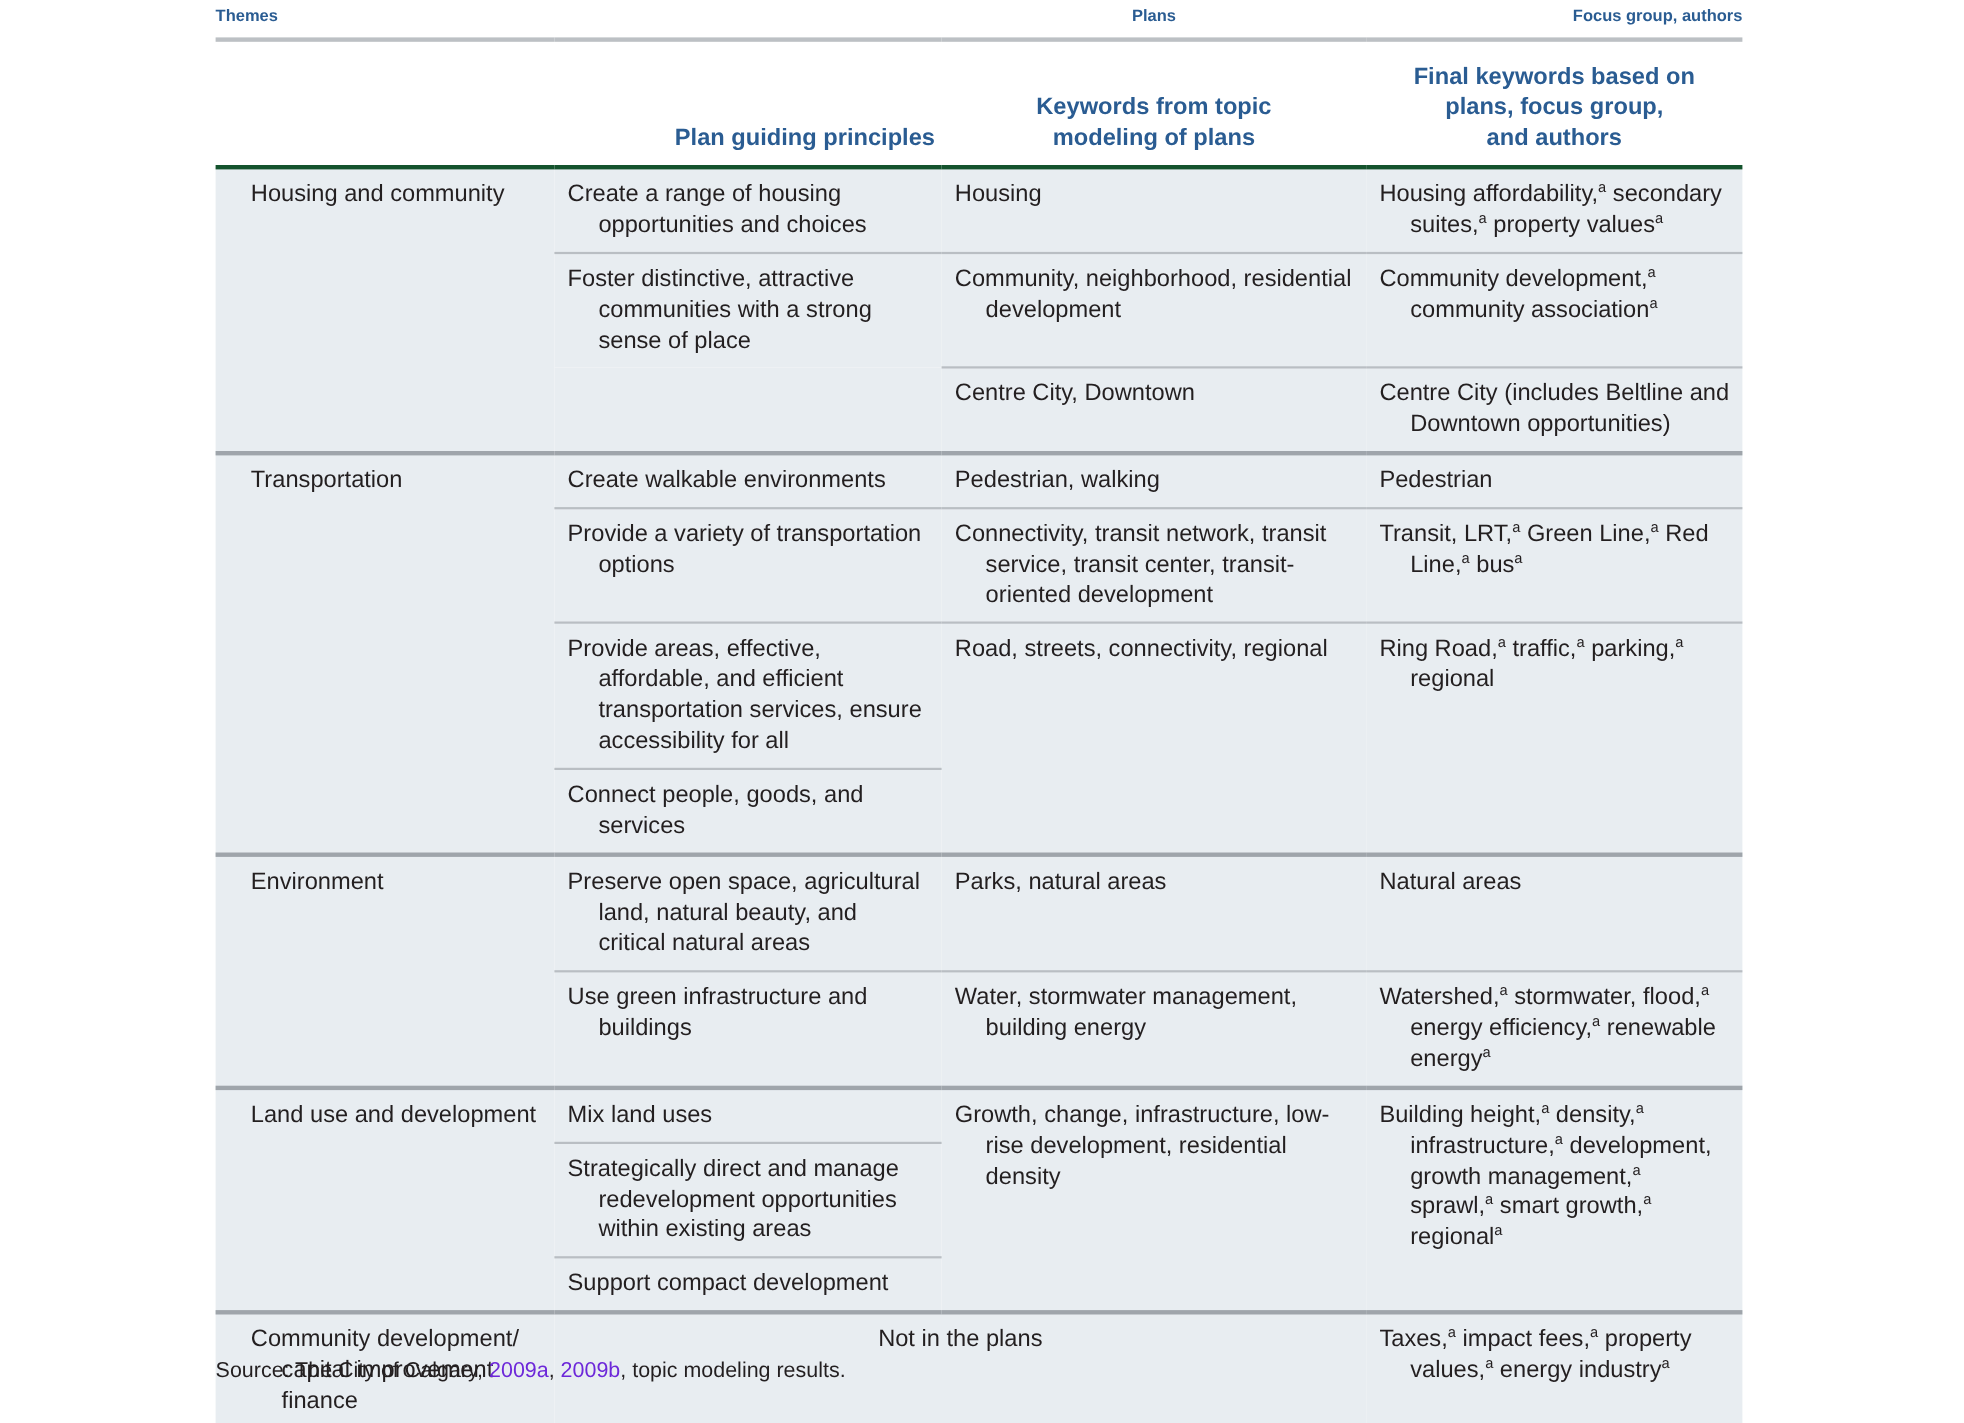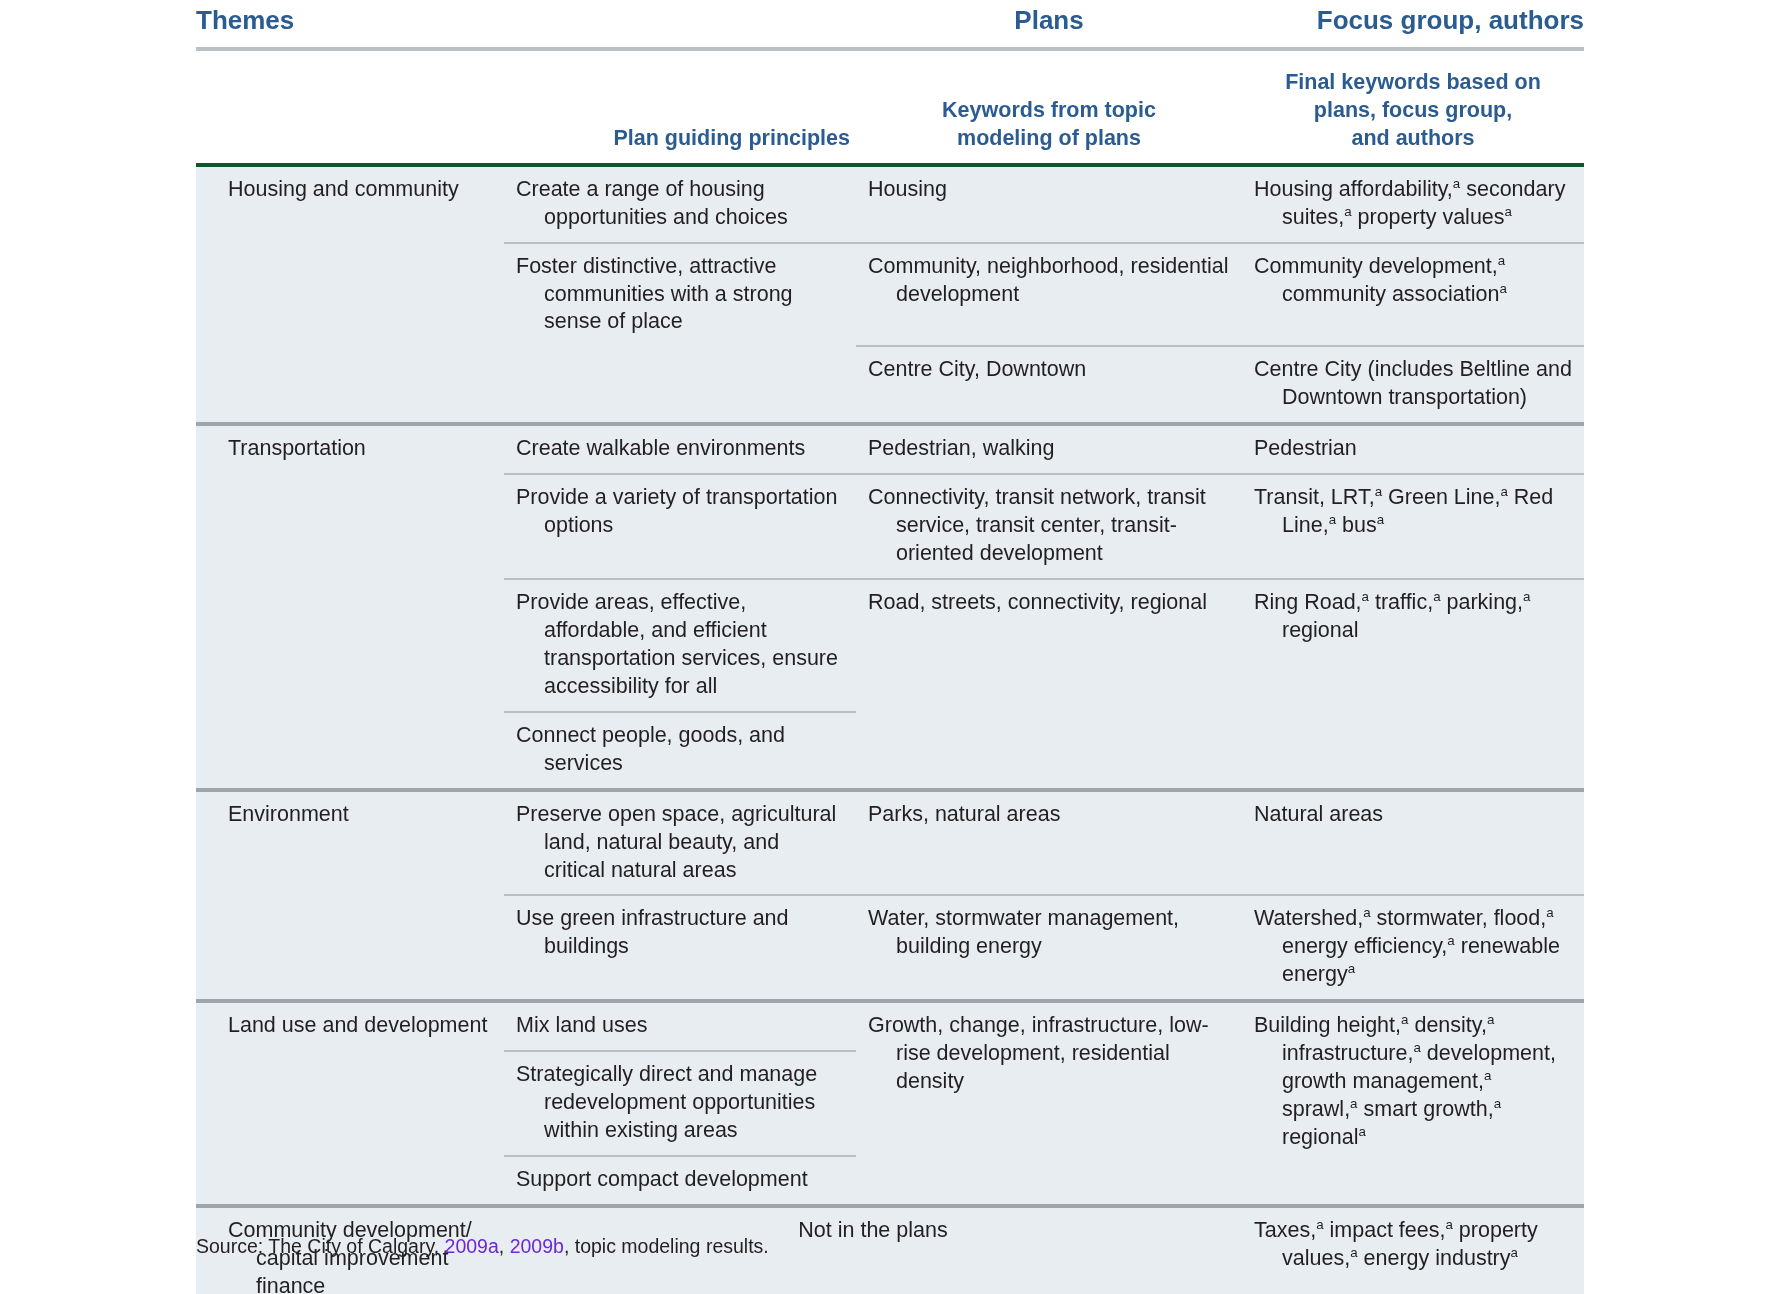--- a/index.html
+++ b/index.html
@@ -39,21 +39,21 @@
   
   col.c1 { width: 308px; }
   col.c2 { width: 352px; }
   col.c3 { width: 386px; }
   col.c4 { width: 342px; }
 
   
   .spanner {
     color: #2a5c92;
     font-weight: bold;
-    font-size: 26px;
+    font-size: 15px;
     padding: 0 0 11px 0;
     vertical-align: bottom;
     line-height: 1.15;
   }
   .spanner.left  { text-align: left; }
   .spanner.mid   { text-align: center; }
   .spanner.right { text-align: right; }
 
   tr.spanner-row > td { border-bottom: 4px solid #bcc0c4; }
 
@@ -184,21 +184,21 @@
             <td class="cell rule-top">
               <span class="hang"><span>Community development,<sup>a</sup></span> <span>community association<sup>a</sup></span></span>
             </td>
           </tr>
           <tr class="">
             <td class="cell"></td>
             <td class="cell rule-top">
               <span class="hang"><span>Centre City, Downtown</span></span>
             </td>
             <td class="cell rule-top">
-              <span class="hang"><span>Centre City (includes Beltline</span> <span>and Downtown</span> <span>transportation)</span></span>
+              <span class="hang"><span>Centre City (includes Beltline</span> <span>and Downtown</span> <span>opportunities)</span></span>
             </td>
           </tr>
           <tr class="section-top">
             <td class="cell pad-left" rowspan="4">
               <span class="hang"><span>Transportation</span></span>
             </td>
             <td class="cell">
               <span class="hang"><span>Create walkable environments</span></span>
             </td>
             <td class="cell">

